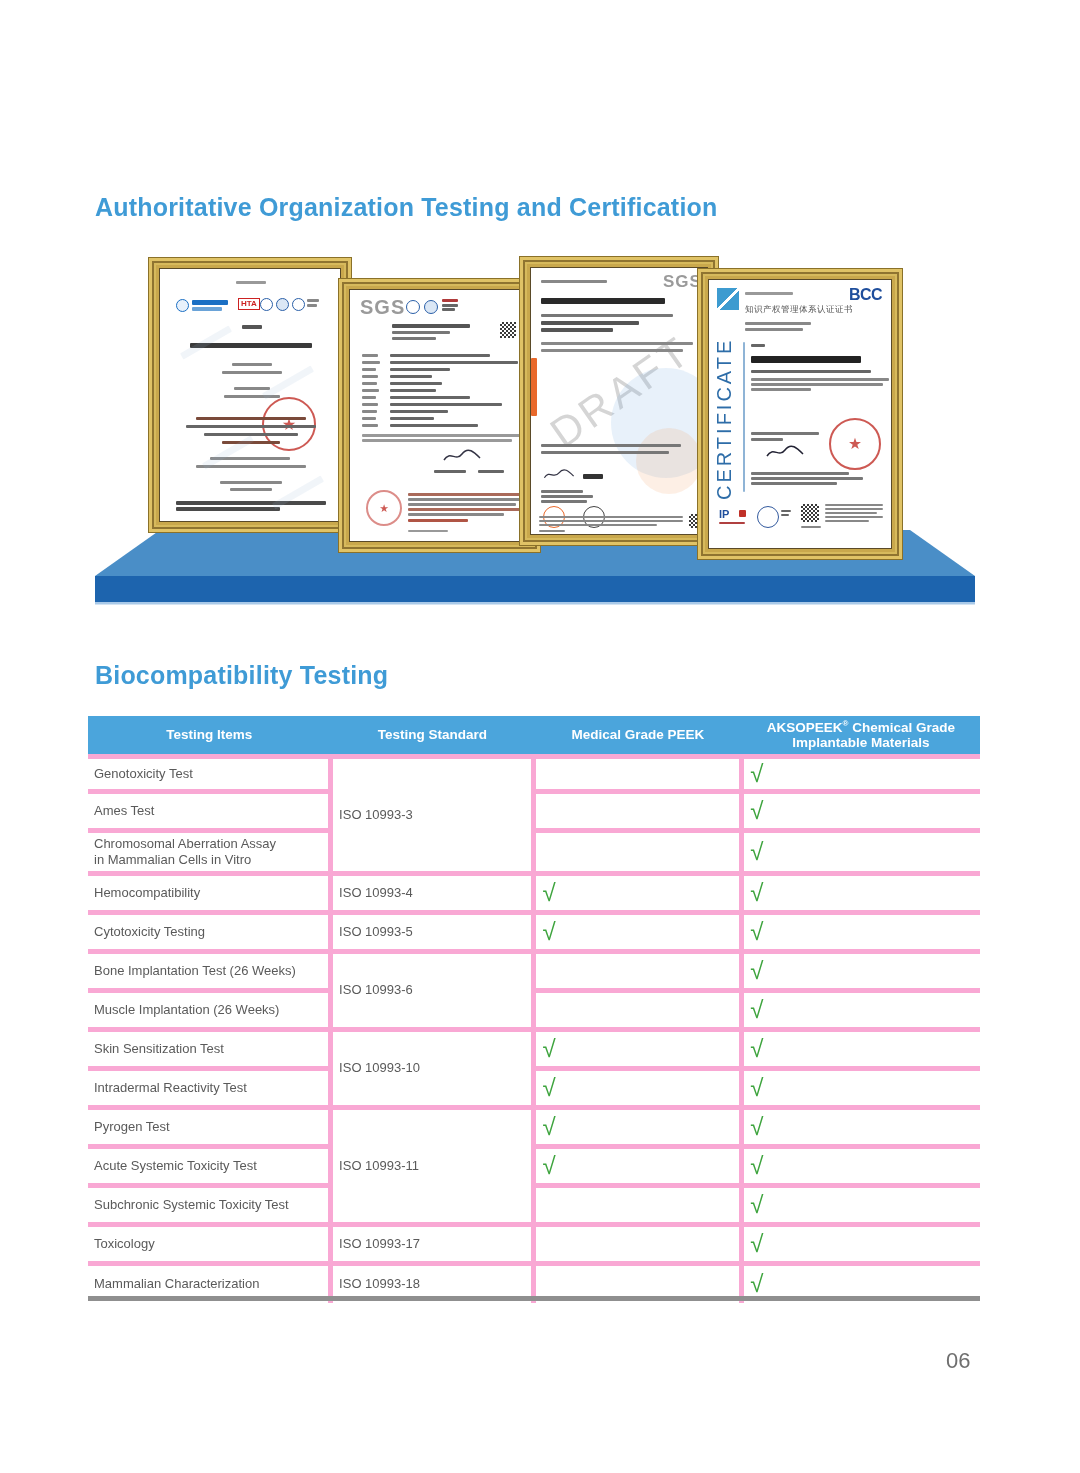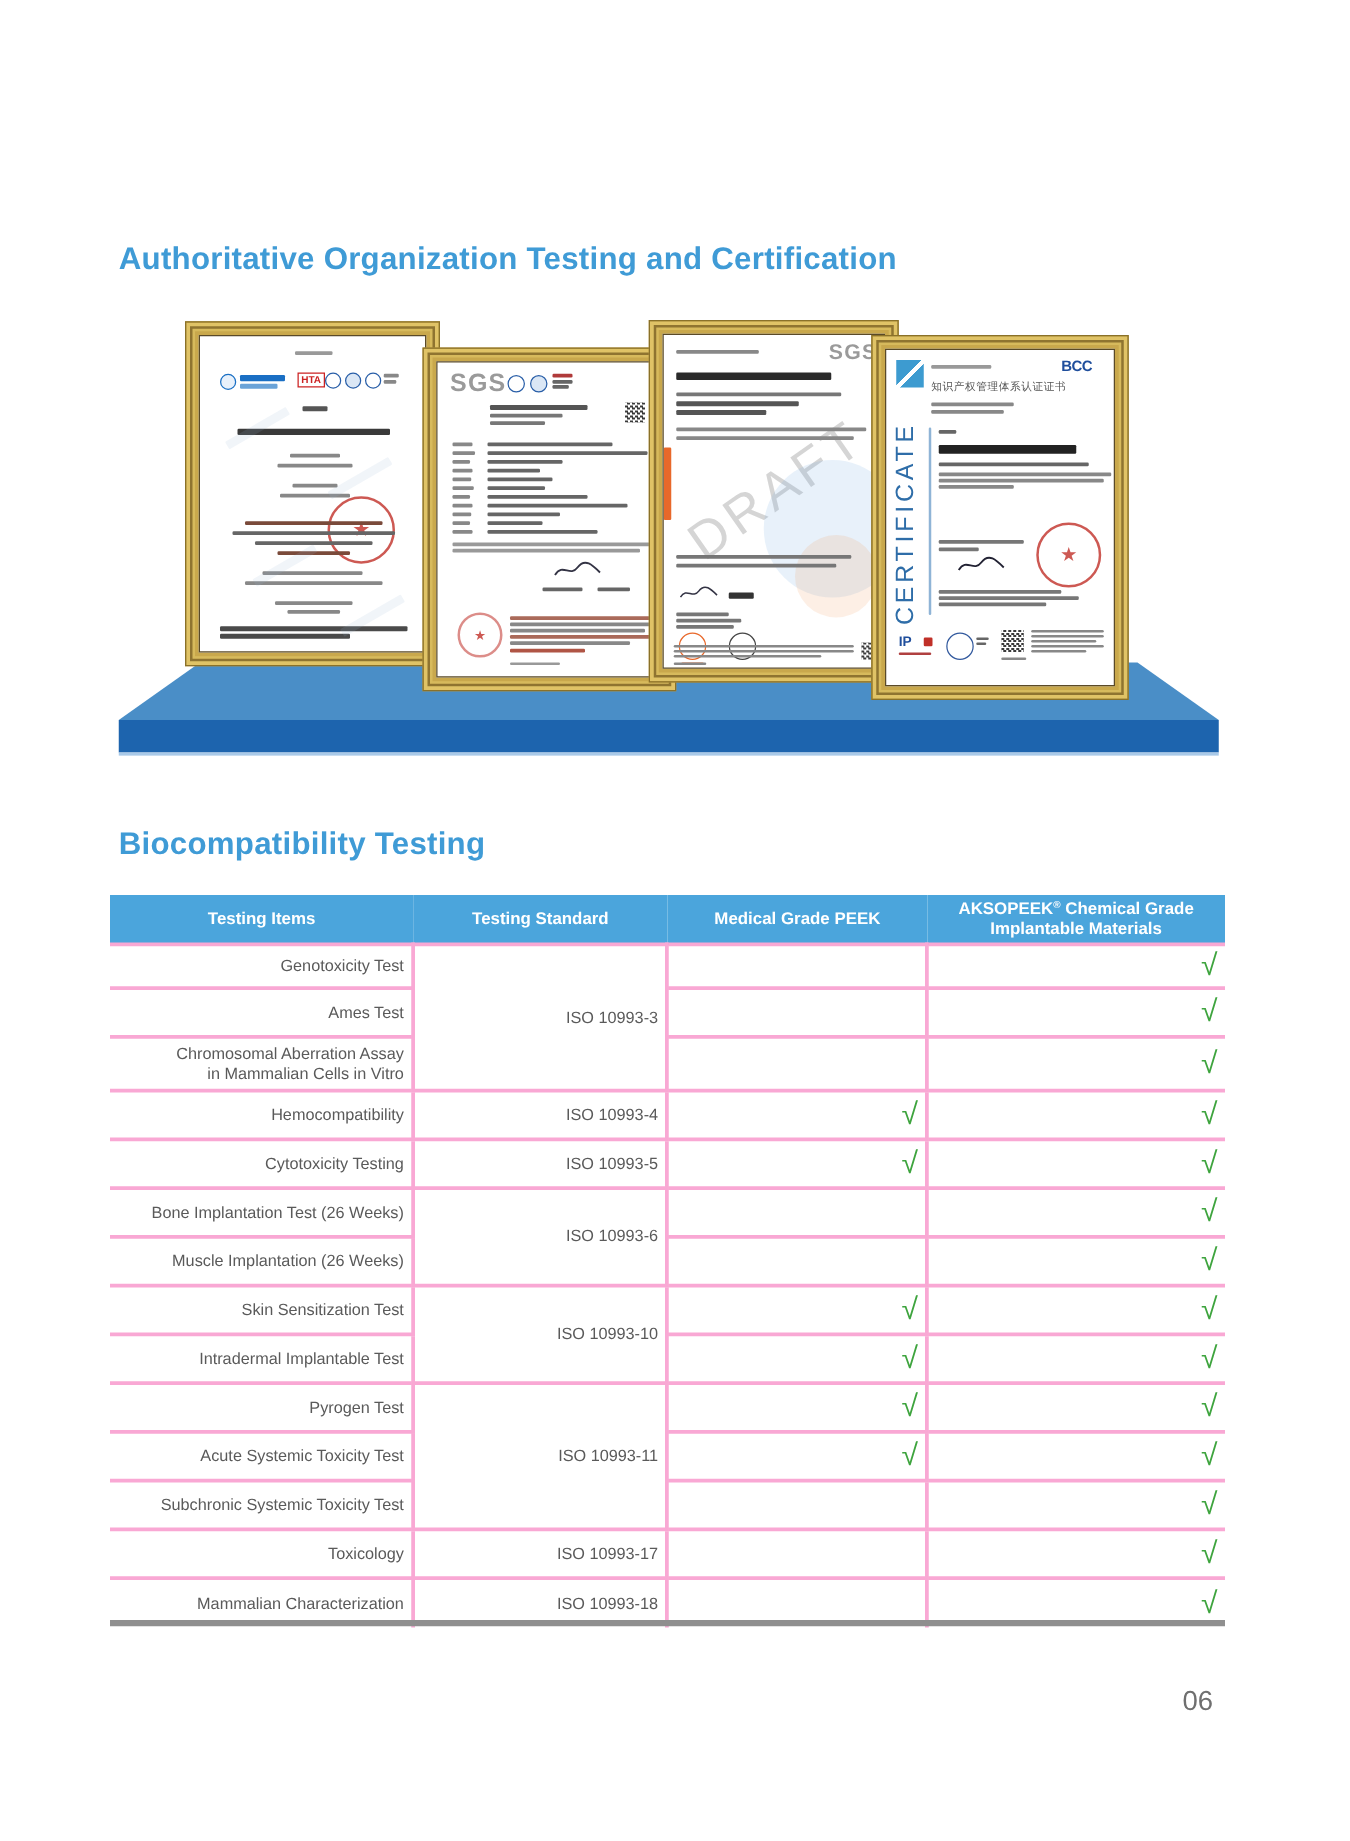--- a/index.html
+++ b/index.html
@@ -21,36 +21,36 @@
   .stamp span{color:rgba(192,48,40,.8);}
   .qr{position:absolute;background:repeating-conic-gradient(#3a3a3a 0% 25%, #ffffff 0% 50%);background-size:4px 4px;}
   .sigsvg{position:absolute;}
   .sgs-logo{position:absolute;font-weight:bold;color:#9a9a9a;letter-spacing:1px;}
   #sgs2{left:10px;top:6px;font-size:20px;}
   #sgs3{left:132px;top:4px;font-size:17px;}
   .hta-badge{position:absolute;left:78px;top:29px;border:1.5px solid #cc2222;color:#cc2222;
         font-size:8px;font-weight:bold;padding:1px 2px;line-height:1;}
   .draft{position:absolute;left:10px;top:100px;width:160px;text-align:center;transform:rotate(-35deg);
         font-size:42px;font-weight:400;letter-spacing:4px;color:rgba(145,145,145,.38);}
-  .bcc-logo{position:absolute;left:140px;top:6px;font-size:12px;font-weight:800;color:#1F4E9C;letter-spacing:-.5px;}
+  .bcc-logo{position:absolute;left:140px;top:6px;font-size:16px;font-weight:800;color:#1F4E9C;letter-spacing:-.5px;}
   .bcc-sq{position:absolute;left:8px;top:8px;width:22px;height:22px;
         background:linear-gradient(135deg,#3D9BD0 46%,#ffffff 46%,#ffffff 56%,#3D9BD0 56%);}
   .cert4-title{position:absolute;left:36px;top:24px;font-size:8.5px;color:#555;letter-spacing:.5px;white-space:nowrap;}
   .certificate-vert{position:absolute;left:4px;top:62px;height:158px;writing-mode:vertical-rl;transform:rotate(180deg);
         font-size:20px;letter-spacing:3px;color:#2E6DA8;font-weight:400;}
   .ip-badge{position:absolute;left:10px;top:228px;font-size:11px;font-weight:800;color:#1F4E9C;text-align:center;}
 
   
   #table-wrap{position:absolute;left:88px;top:716px;width:892px;}
   table{width:100%;border-collapse:collapse;table-layout:fixed;border-style:hidden;}
   col.c1{width:27.2%}col.c2{width:22.8%}col.c3{width:23.3%}col.c4{width:26.7%}
   thead th{background:#4BA5DC;color:#ffffff;font-size:13.5px;font-weight:bold;height:34px;
         vertical-align:middle;text-align:center;line-height:1.15;padding:2px 4px;}
   thead th sup{font-size:8px;vertical-align:super;}
-  tbody td{border:3px solid #f9a8d4;text-align:right;vertical-align:middle;
+  tbody td{border:5px solid #f9a8d4;text-align:left;vertical-align:middle;
         font-size:13px;color:#5a5a5a;white-space:pre-line;line-height:1.25;padding:2px 6px;}
   tbody tr{height:39px;}
   tbody tr:nth-child(1){height:35px;}
   tbody tr:nth-child(3){height:43px;}
   .check{color:#3EA43E;font-size:24px;font-weight:400;line-height:1;}
   #table-bottom-bar{position:absolute;left:88px;top:1296px;width:892px;height:5px;background:#8f8f8f;}
 
   .page-num{position:absolute;left:946px;top:1348px;font-size:22px;color:#6f6f6f;}
 </style>
 </head>
@@ -294,21 +294,21 @@
             <td></td>
             <td><span class="check">√</span></td>
           </tr>
           <tr>
             <td>Skin Sensitization Test</td>
             <td rowspan="2">ISO 10993-10</td>
             <td><span class="check">√</span></td>
             <td><span class="check">√</span></td>
           </tr>
           <tr>
-            <td>Intradermal Implantable Test</td>
+            <td>Intradermal Reactivity Test</td>
             <td><span class="check">√</span></td>
             <td><span class="check">√</span></td>
           </tr>
           <tr>
             <td>Pyrogen Test</td>
             <td rowspan="3">ISO 10993-11</td>
             <td><span class="check">√</span></td>
             <td><span class="check">√</span></td>
           </tr>
           <tr>

